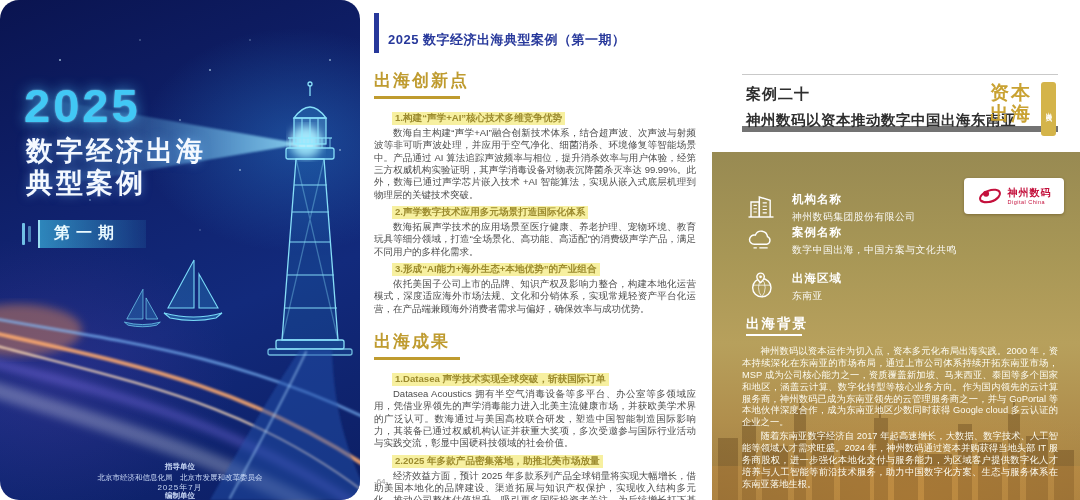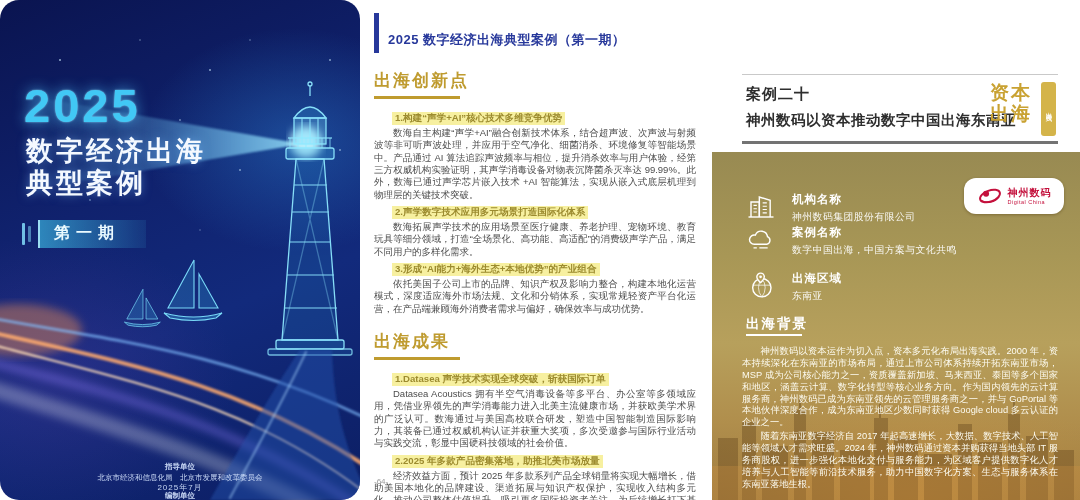--- a/index.html
+++ b/index.html
@@ -41,22 +41,22 @@
   .mid-header-text { color:#27389b; font-weight:800; font-size:13px; letter-spacing:.5px; padding-top:14px; }
   .sec-title { color:#bf9b2f; font-weight:700; font-size:17px; letter-spacing:2px; margin-top:15px; }
   .sec-underline { width:86px; height:3px; background:#bf9b2f; margin-top:4px; margin-bottom:8px; }
   .item-h { display:inline-block; font-size:9.6px; font-weight:700; color:#9c8b2f;
             background:#f7f0a0; padding:0 3px; margin:5px 0 2px 18px; line-height:1.35; }
   .item-p { font-size:9.5px; color:#4c4c4c; line-height:1.3; text-align:justify; text-indent:2em; }
   .page-num { position:absolute; left:14px; bottom:14px; color:#9a9a9a; font-size:8px; }
 
   
   .page-right { position:absolute; left:712px; top:0; width:368px; height:500px; background:#fff; overflow:hidden; }
-  .case-head { position:absolute; left:30px; right:22px; top:74px; height:70px;
-               border-top:1px solid #c9c9c9; border-bottom:3px solid #737373; }
+  .case-head { position:absolute; left:30px; right:22px; top:74px; height:58px;
+               border-top:1px solid #c9c9c9; border-bottom:6px solid #737373; }
   .case-no { position:absolute; left:4px; top:10px; font-size:15px; font-weight:800; color:#2e2e2e; letter-spacing:1px; }
   .case-title { position:absolute; left:4px; top:36px; font-size:14.5px; font-weight:800; color:#2e2e2e; letter-spacing:.5px; }
   .case-badge { position:absolute; right:26px; top:8px; text-align:right;
                 color:#c9a232; font-weight:800; font-size:19px; line-height:1.08; letter-spacing:2px; }
   .case-ribbon { position:absolute; right:2px; top:7px; width:15px; height:54px; background:#d4b44a;
                  border-radius:3px; display:flex; align-items:center; justify-content:center; }
   .case-ribbon span { writing-mode:vertical-rl; font-size:6.5px; color:#fff; letter-spacing:1px; }
 
   .gold { position:absolute; left:0; top:152px; width:368px; height:348px;
           background:
@@ -64,21 +64,21 @@
             linear-gradient(180deg,#988a52 0%, #a89756 30%, #b7a05c 55%, #b08e4c 78%, #9c7b40 100%); }
   .gold-art { position:absolute; left:0; bottom:0; width:368px; height:120px; opacity:.8; }
 
   .info-row { position:absolute; left:34px; display:flex; align-items:flex-start; }
   .info-icon { width:30px; height:30px; margin-right:16px; flex:none; }
   .info-label { color:#ffffff; font-weight:800; font-size:11.5px; letter-spacing:1px; }
   .info-value { color:rgba(255,255,255,.93); font-size:9.8px; margin-top:4px; letter-spacing:.5px; }
   .row1 { top:40px; } .row2 { top:73px; } .row3 { top:119px; }
 
   .logo-card { position:absolute; right:16px; top:26px; width:100px; height:36px; background:#fff;
-               border-radius:12px; display:flex; align-items:center; justify-content:center; gap:5px;
+               border-radius:4px; display:flex; align-items:center; justify-content:center; gap:5px;
                box-shadow:0 1px 3px rgba(60,40,0,.35); }
   .logo-swirl { width:26px; height:26px; }
   .logo-cn { color:#c4103c; font-weight:800; font-size:10px; letter-spacing:1px; line-height:1.2; }
   .logo-en { color:#c4103c; font-size:5.5px; letter-spacing:.5px; }
 
   .bg-sec-title { position:absolute; left:34px; top:163px; color:#fff; font-weight:800;
                   font-size:13.5px; letter-spacing:2px; }
   .bg-sec-underline { position:absolute; left:34px; top:182px; width:56px; height:2px; background:#fff; }
   .bg-paras { position:absolute; left:30px; right:22px; top:194px; color:#fdfbf0;
               font-size:9.3px; line-height:1.28; text-align:justify; }

